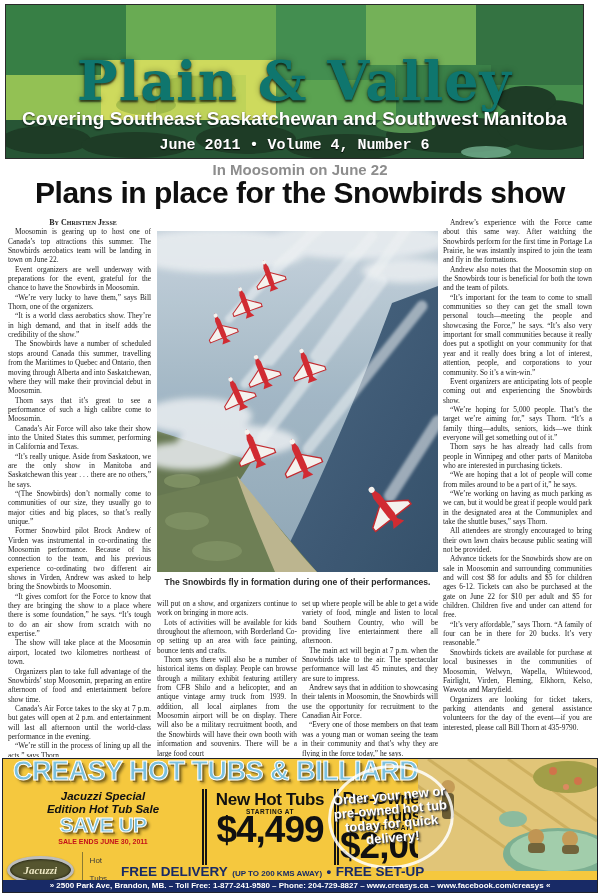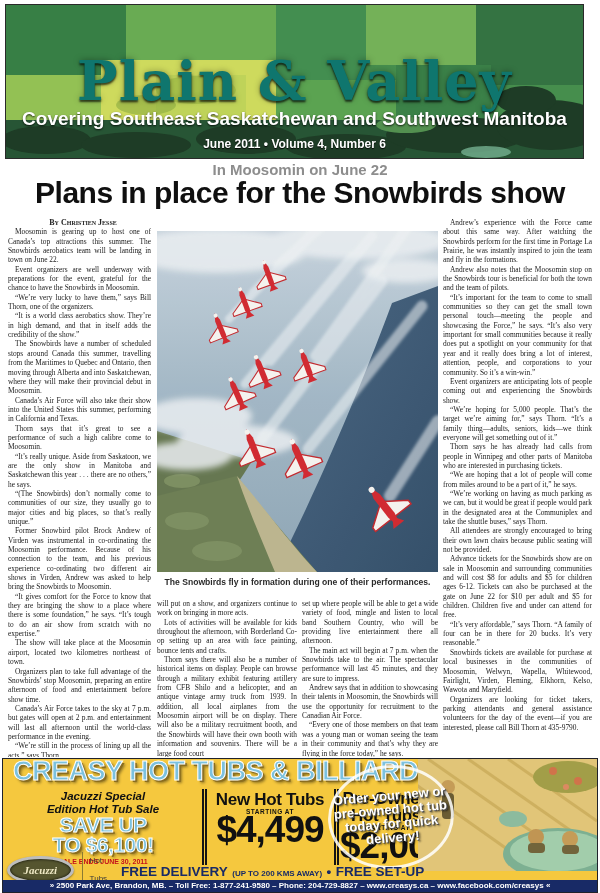--- a/index.html
+++ b/index.html
@@ -8,21 +8,21 @@
   
   .masthead{position:absolute;left:5px;top:4px;width:577px;height:153px;border:1px solid #2a2a2a;overflow:hidden;}
   .masthead svg{position:absolute;left:0;top:0;}
   .mast-title{position:absolute;left:0;top:8px;width:100%;text-align:center;
       font-family:"DejaVu Serif", serif;font-weight:bold;font-size:54px;color:#0f766e;
       text-shadow:0 2px 2px rgba(0,0,0,.65), 0 0 6px rgba(0,0,0,.35);letter-spacing:1px;}
   .mast-sub{position:absolute;left:0;top:103px;width:100%;text-align:center;
       font-family:"Liberation Sans", sans-serif;font-weight:bold;font-size:19px;color:#ffffff;
       text-shadow:0 1px 2px rgba(0,0,0,.8);}
   .mast-issue{position:absolute;left:0;top:132px;width:100%;text-align:center;
-      font-family:Liberation Sans, sans-serif;font-weight:bold;font-size:12px;color:#ffffff;
+      font-family:Liberation Mono, monospace;font-weight:bold;font-size:15px;color:#ffffff;
       text-shadow:0 1px 1px rgba(0,0,0,.9);}
   
   .kicker{position:absolute;left:0;top:161px;width:100%;text-align:center;
       font-family:"Liberation Sans", sans-serif;font-weight:bold;font-size:15px;color:#8d8d8d;}
   .headline{position:absolute;left:0;top:176px;width:100%;text-align:center;margin:0;
       font-family:"Liberation Sans", sans-serif;font-weight:bold;font-size:30px;color:#0f0f0f;letter-spacing:-.5px;}
   
   .byline{text-align:center;font-variant:small-caps;font-weight:bold;font-size:8px;color:#222;margin:0 0 2px 0;}
   .col{position:absolute;overflow:hidden;font-size:7.4px;line-height:9.35px;color:#1a1a1a;text-align:justify;}
   .col p{margin:0;text-indent:7px;}
@@ -110,22 +110,22 @@
   <h2 class="headline">Plans in place for the Snowbirds show</h2>
 
   <div class="col col1">
     <p class="byline">By Christien Jesse</p>
     <div>
         <p>Moosomin is gearing up to host one of Canada’s top attractions this summer. The Snowbirds aerobatics team will be landing in town on June 22.</p>
         <p>Event organizers are well underway with preparations for the event, grateful for the chance to have the Snowbirds in Moosomin.</p>
         <p>“We’re very lucky to have them,” says Bill Thorn, one of the organizers.</p>
         <p>“It is a world class aerobatics show. They’re in high demand, and that in itself adds the credibility of the show.”</p>
         <p>The Snowbirds have a number of scheduled stops around Canada this summer, travelling from the Maritimes to Quebec and Ontario, then moving through Alberta and into Saskatchewan, where they will make their provincial debut in Moosomin.</p>
+        <p>Thorn says that it’s great to see a performance of such a high calibre come to Moosomin.</p>
         <p>Canada’s Air Force will also take their show into the United States this summer, performing in California and Texas.</p>
-        <p>Thorn says that it’s great to see a performance of such a high calibre come to Moosomin.</p>
         <p>“It’s really unique. Aside from Saskatoon, we are the only show in Manitoba and Saskatchewan this year . . . there are no others,” he says.</p>
         <p>“(The Snowbirds) don’t normally come to communities of our size, they usually go to major cities and big places, so that’s really unique.”</p>
         <p>Former Snowbird pilot Brock Andrew of Virden was instrumental in co-ordinating the Moosomin performance. Because of his connection to the team, and his previous experience co-ordinating two different air shows in Virden, Andrew was asked to help bring the Snowbirds to Moosomin.</p>
         <p>“It gives comfort for the Force to know that they are bringing the show to a place where there is some foundation,” he says. “It’s tough to do an air show from scratch with no expertise.”</p>
         <p>The show will take place at the Moosomin airport, located two kilometres northeast of town.</p>
         <p>Organizers plan to take full advantage of the Snowbirds’ stop Moosomin, preparing an entire afternoon of food and entertainment before show time.</p>
         <p>Canada’s Air Force takes to the sky at 7 p.m. but gates will open at 2 p.m. and entertainment will last all afternoon until the world-class performance in the evening.</p>
         <p>“We’re still in the process of lining up all the acts,” says Thorn.</p>
       </div>
   </div>
@@ -225,21 +225,20 @@
       <p>Organizers are looking for ticket takers, parking attendants and general assistance volunteers for the day of the event—if you are interested, please call Bill Thorn at 435-9790.</p>
     </div>
 
   <footer class="ad">
     <div class="ad-title bubble">CREASY HOT TUBS &amp; BILLIARDS</div>
 
     <div class="ad-left">
       <div class="jline">Jacuzzi Special</div>
       <div class="jline">Edition Hot Tub Sale</div>
       <div class="save bubble">SAVE UP</div>
-      <div class="save bubble">TO $6,100!</div>
       <div class="ends">SALE ENDS JUNE 30, 2011</div>
     </div>
 
     <div class="vdiv" style="left:199px"></div>
 
     <div class="ad-sec ad-new">
       <div class="lbl">New Hot Tubs</div>
       <div class="start">STARTING AT</div>
       <div class="price">$4,499</div>
     </div>

